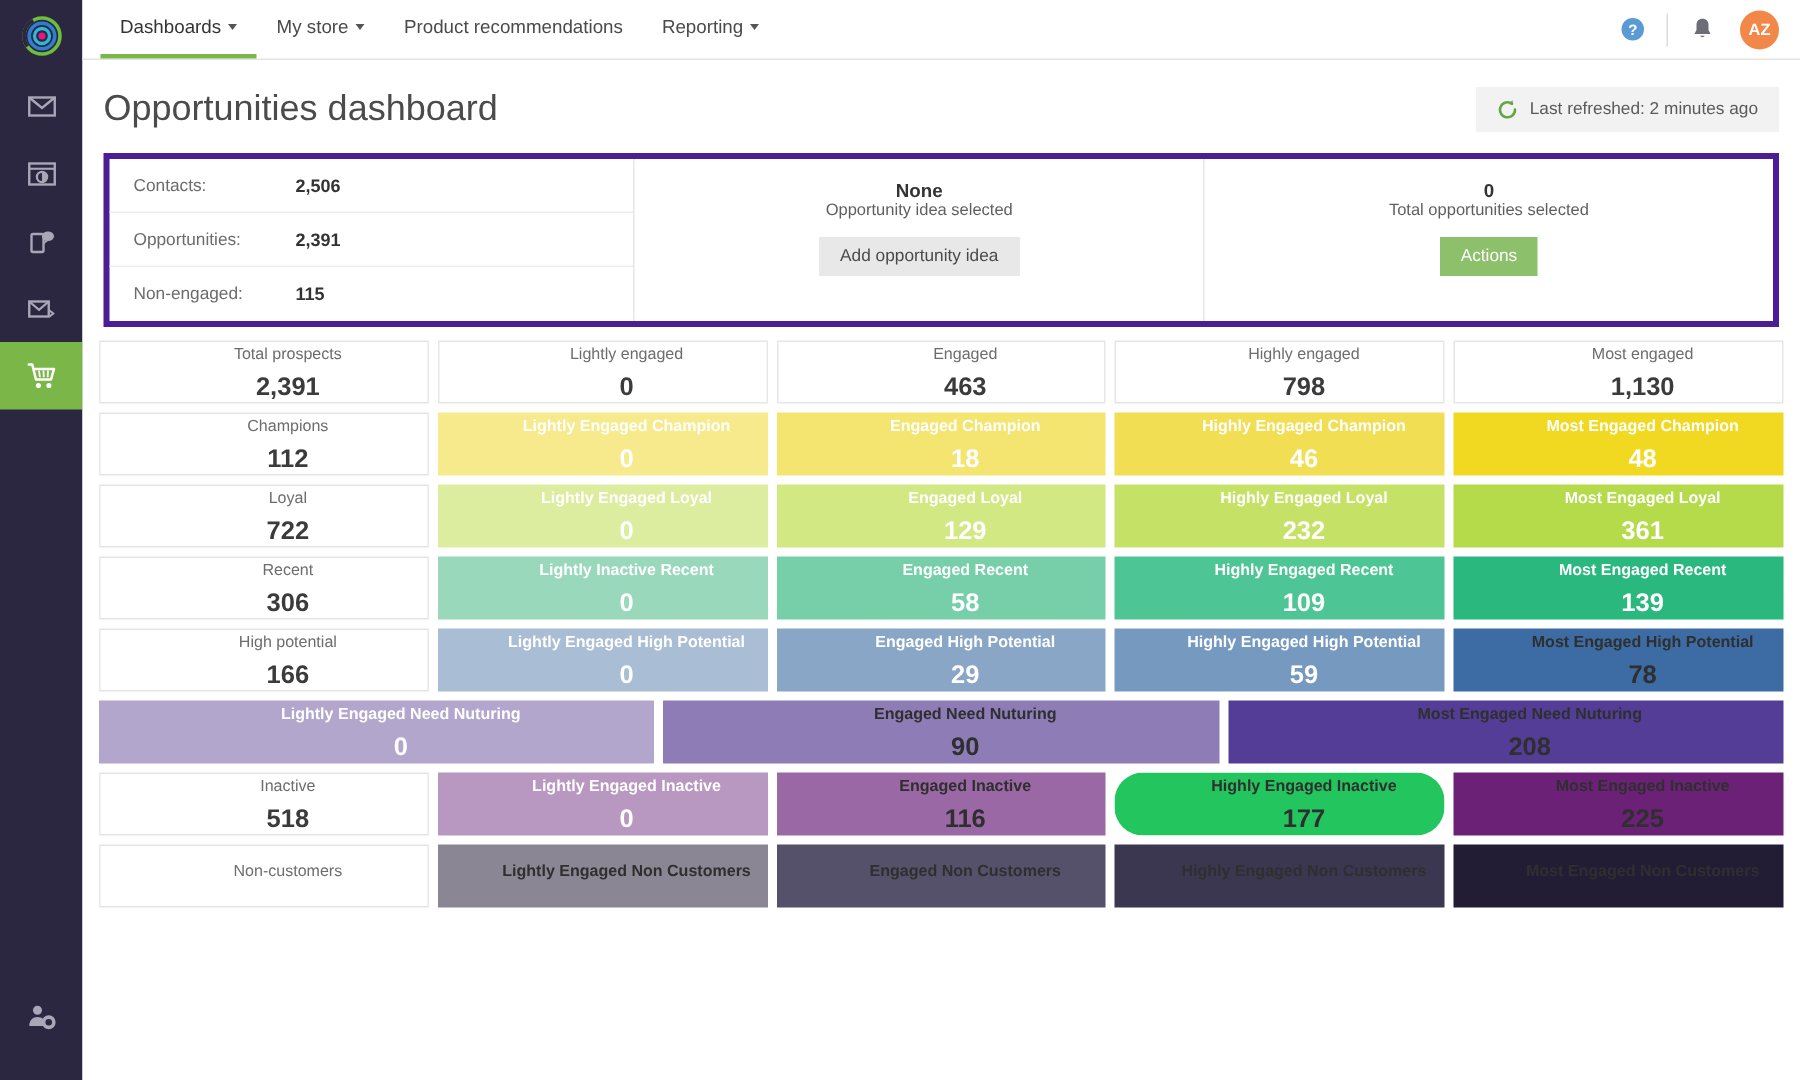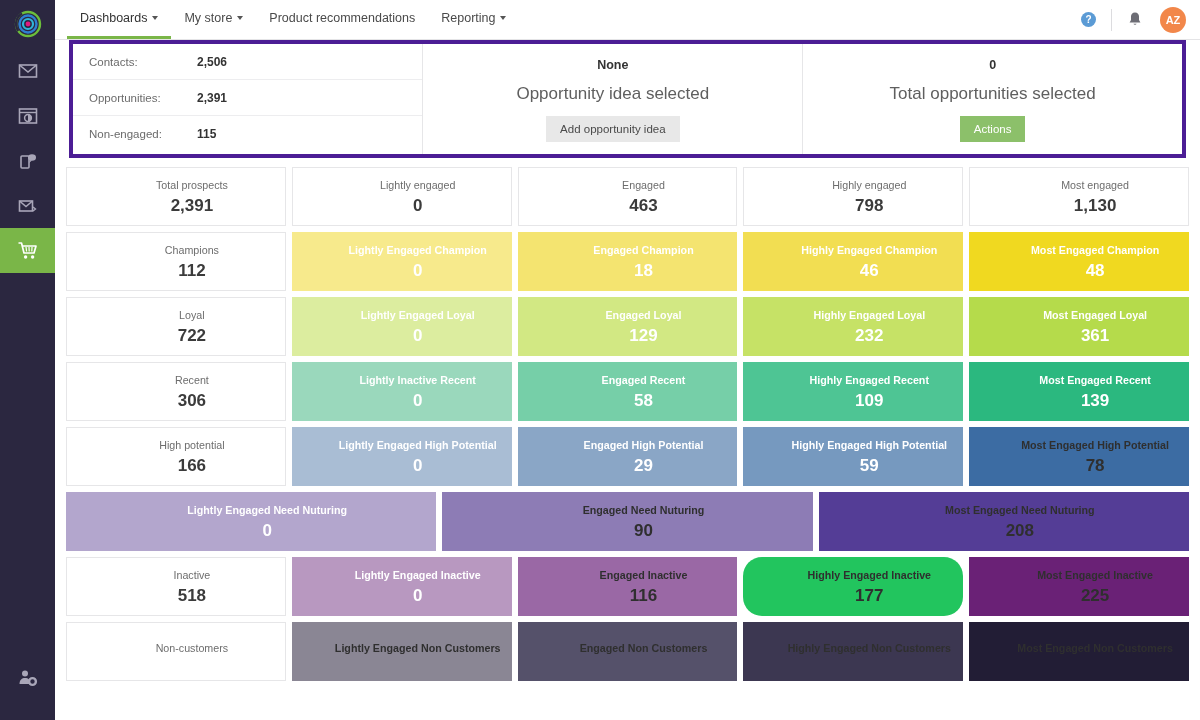--- a/index.html
+++ b/index.html
@@ -99,37 +99,37 @@
     border-bottom: 1px solid #ededef;
     font-size: 11.5px;
   }
   .sum-row:last-child { border-bottom: none; }
   .sum-label { color: #6b6b6b; width: 108px; }
   .sum-value { color: #333; font-weight: bold; font-size: 12px; }
 
   .sum-col { flex: 1 1 0; border-right: 1px solid #e6e6e8; padding: 14px 10px 12px; text-align: center; }
   .sum-col:last-child { border-right: none; }
   .sum-big { font-size: 12.5px; font-weight: bold; color: #333; }
-  .sum-sub { font-size: 17px; color: #5f5f5f; margin-top: 12px; }
+  .sum-sub { font-size: 11px; color: #5f5f5f; }
   .btn {
     margin-top: 12px; display: inline-block;
     padding: 7px 14px; font-size: 11.5px;
     border: none; cursor: pointer;
     font-family: "Liberation Sans", sans-serif;
   }
   .btn-grey { background: #e8e8e8; color: #4a4a4a; }
   .btn-green { background: #8cc06a; color: #ffffff; }
 
   
   .grid { margin: 6px 8px 0 8px; }
   .grid-row { display: flex; }
   .cell {
     flex: 1 1 0;
     margin: 3px;
-    height: 59px;
+    height: 42px;
     border: 1px solid transparent;
     display: flex; flex-direction: column;
     align-items: center; justify-content: center;
     text-align: center;
     padding-left: 32px;
   }
   .cell.plain { background: #fff; border-color: #e6e6e8; }
   .cell-label { font-size: 10.7px; line-height: 1.2; padding: 0 4px; }
   .cell-value { font-size: 17px; font-weight: bold; margin-top: 6px; line-height: 1; }
   .cell.plain .cell-label { color: #6d6d6d; }
@@ -241,20 +241,30 @@
           <path d="M8 1.5 C5.4 1.5 4 3.2 4 5.6 V9 L2.6 11.6 H13.4 L12 9 V5.6 C12 3.2 10.6 1.5 8 1.5 Z" fill="#6d6d75"></path>
           <path d="M6.4 12.8 A1.8 1.8 0 0 0 9.6 12.8 Z" fill="#6d6d75"></path>
         </svg>
       </div>
       <div class="avatar">
         <span>AZ</span>
       </div>
     </div>
   </div>
 
+  <div class="page-head">
+    <div class="page-title">Opportunities dashboard</div>
+    <div class="refresh-pill">
+      <svg width="14" height="14" viewBox="0 0 14 14">
+        <path d="M12 7 A5 5 0 1 1 10 3.2" fill="none" stroke="#62a744" stroke-width="1.7" stroke-linecap="round"></path>
+        <path d="M10.4 0.9 L10.6 3.9 L7.6 3.3 Z" fill="#62a744"></path>
+      </svg>
+      <span>Last refreshed: 2 minutes ago</span>
+    </div>
+  </div>
 
   <div class="summary">
     <div class="sum-col-list">
       <div class="sum-row">
         <span class="sum-label">Contacts:</span>
         <span class="sum-value">2,506</span>
       </div>
       <div class="sum-row">
         <span class="sum-label">Opportunities:</span>
         <span class="sum-value">2,391</span>

